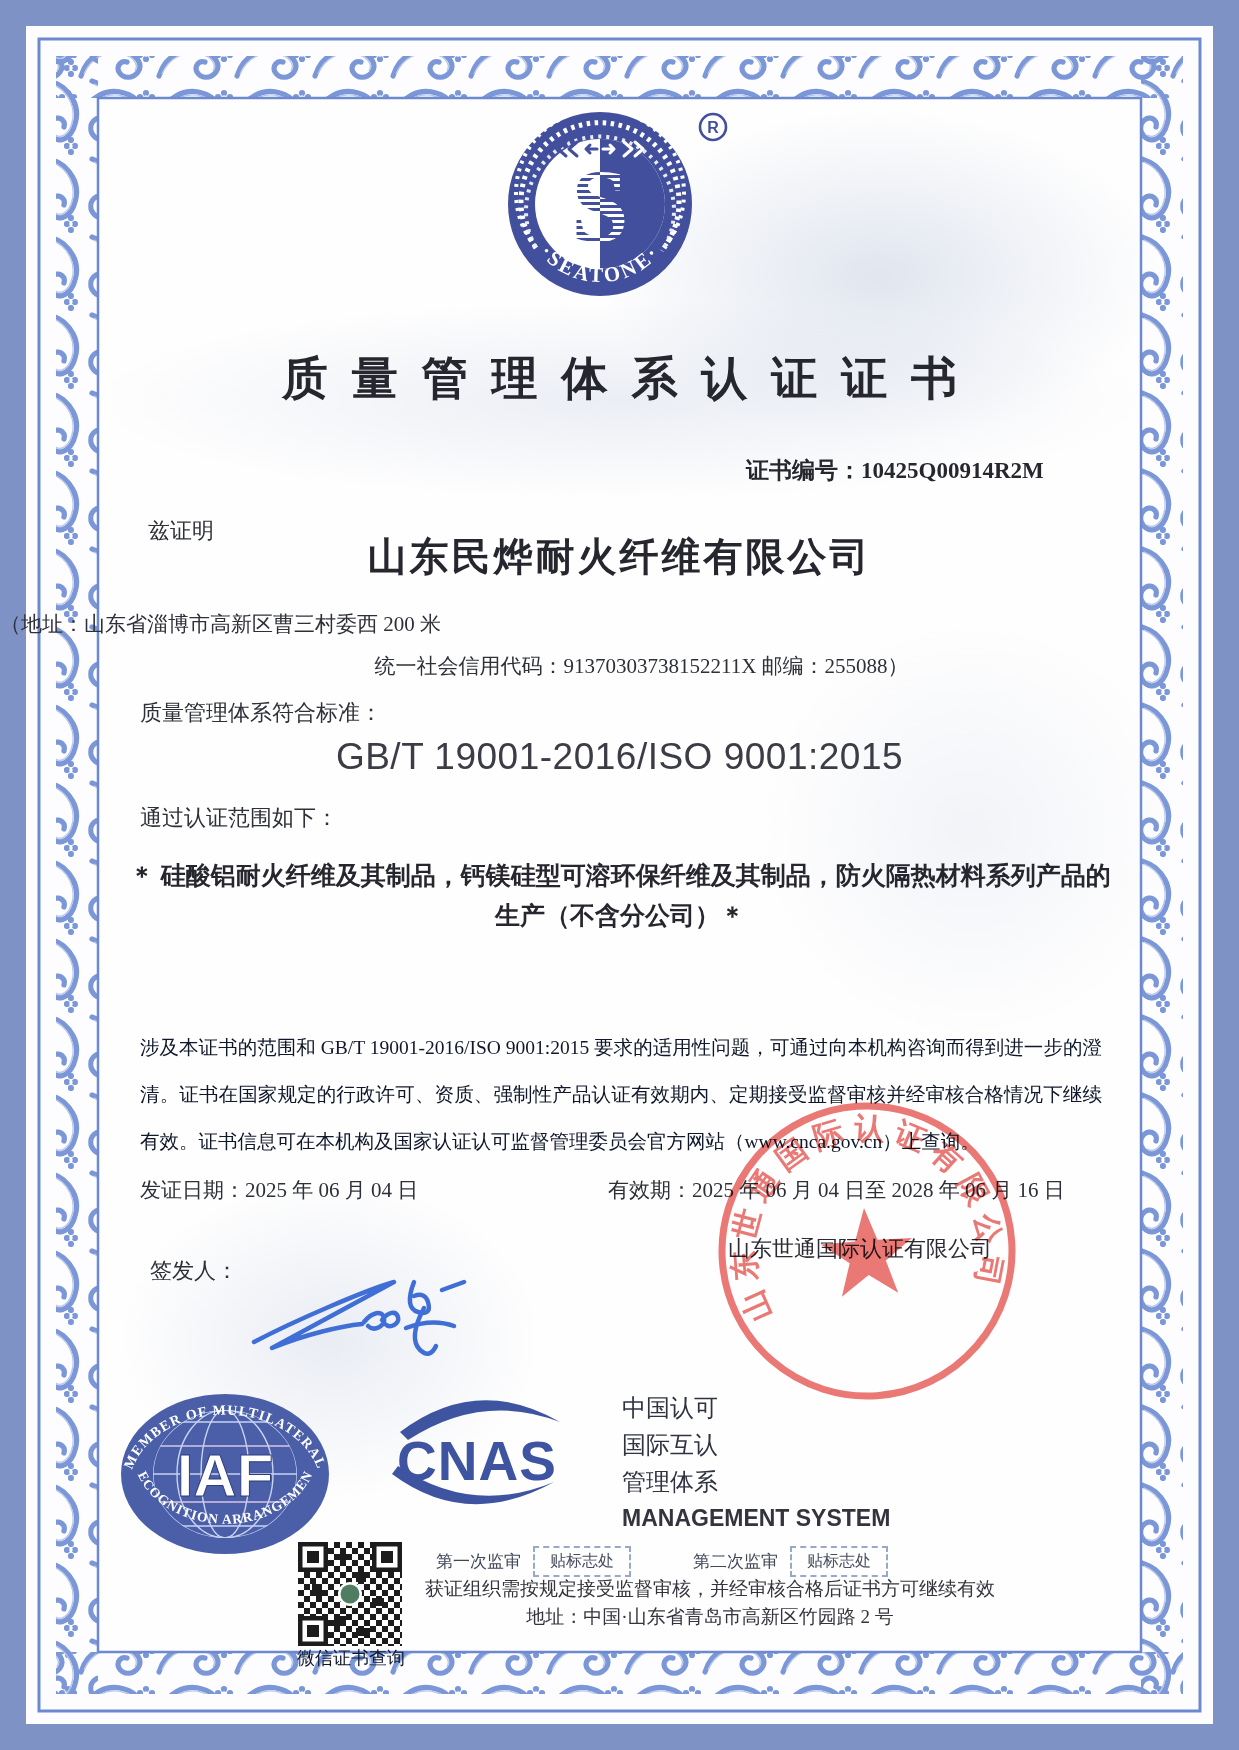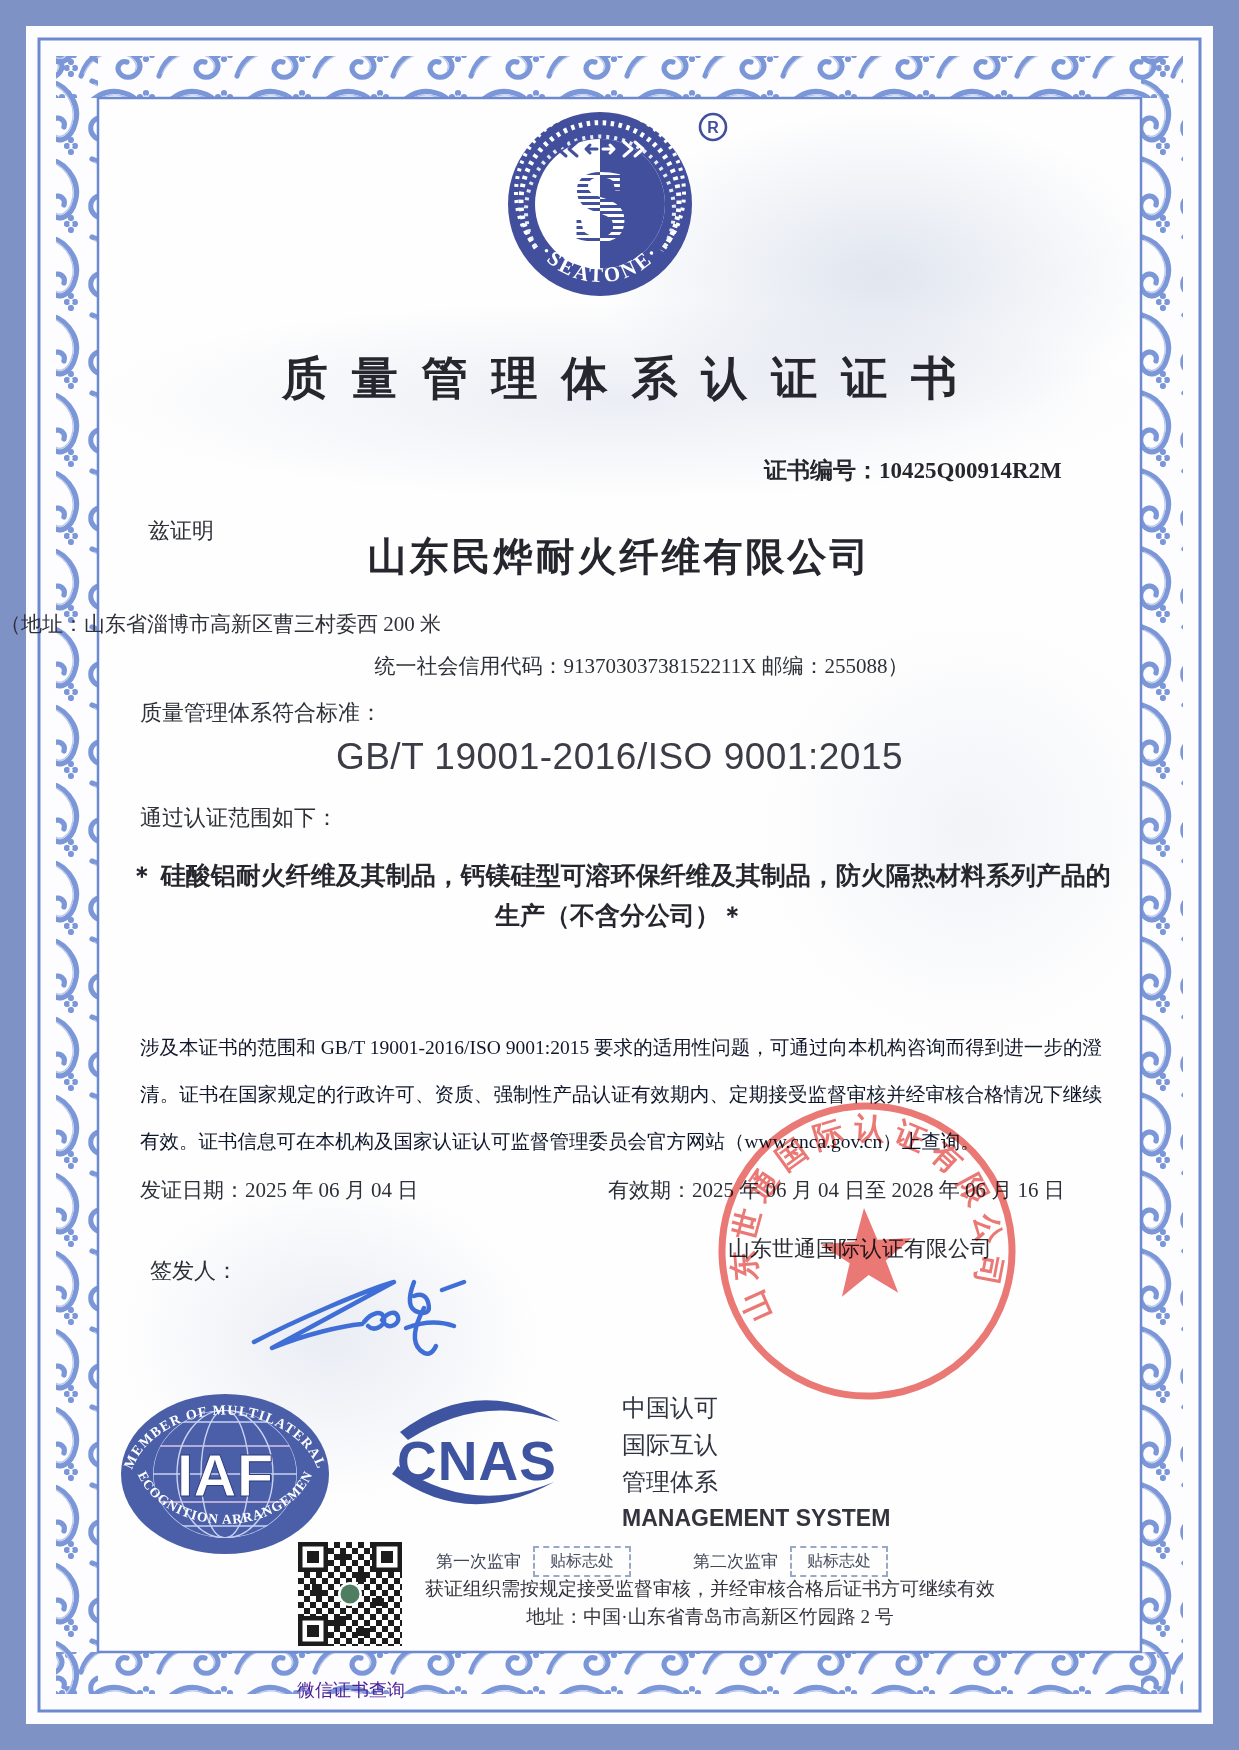--- a/index.html
+++ b/index.html
@@ -8,41 +8,41 @@
   .layer{position:absolute;inset:0;}
   .abs{position:absolute;}
   .cloud{position:absolute;border-radius:50%;pointer-events:none;}
   .c1{left:600px;top:110px;width:560px;height:330px;background:radial-gradient(closest-side,rgba(176,189,214,.38),rgba(176,189,214,0));}
   .c2{left:90px;top:300px;width:1060px;height:200px;background:radial-gradient(closest-side,rgba(190,200,222,.30),rgba(190,200,222,0));}
   .c3{left:120px;top:1180px;width:420px;height:320px;background:radial-gradient(closest-side,rgba(185,196,220,.30),rgba(185,196,220,0));}
   .c4{left:760px;top:620px;width:420px;height:420px;background:radial-gradient(closest-side,rgba(205,212,230,.25),rgba(205,212,230,0));}
 
   .title{left:0;right:0;top:348px;text-align:center;font-size:46px;font-weight:bold;color:#26262e;
          letter-spacing:.52em;text-indent:.52em;}
-  .certno{left:764px;top:455px;font-size:23px;font-weight:bold;color:#26262e;}
+  .certno{left:746px;top:455px;font-size:23px;font-weight:bold;color:#26262e;}
   .attest{left:148px;top:516px;font-size:22px;}
   .company{left:0;right:0;top:530px;text-align:center;font-size:39px;font-weight:600;letter-spacing:3px;color:#26262e;}
   .addr{left:0;right:0;top:610px;font-size:21px;}
   .credit{left:0;right:0;top:652px;text-align:center;font-size:21px;padding-left:44px;}
   .label{font-size:22px;}
   .stdlabel{left:140px;top:698px;}
   .standard{left:0;right:0;top:736px;text-align:center;font-size:37px;color:#3c3c46;
             font-family:"Liberation Sans","DejaVu Sans",sans-serif;letter-spacing:.5px;}
   .scopelabel{left:140px;top:803px;}
   .scope{left:120px;width:1000px;top:856px;text-align:center;font-size:25px;font-weight:bold;line-height:1.6;color:#26262e;}
   .notice{left:140px;width:962px;top:1024px;font-size:19.5px;line-height:47px;text-align:justify;color:#0f172a;}
   .issuedate{left:140px;top:1176px;font-size:21px;}
   .validity{left:608px;top:1176px;font-size:21px;}
   .signer{left:150px;top:1256px;font-size:22px;}
   .issuer{left:728px;top:1234px;font-size:22px;color:#2a2b33;}
   .stamp-svg{left:712px;top:1096px;mix-blend-mode:multiply;opacity:.85;}
   .sig-svg{left:246px;top:1262px;}
   .accred{left:622px;top:1390px;font-size:24px;line-height:37px;color:#2f3340;}
   .accred .en{font-family:"Liberation Sans","DejaVu Sans",sans-serif;font-weight:bold;font-size:23px;line-height:34px;color:#33343d;}
-  .qr-caption{left:286px;top:1646px;width:130px;text-align:center;font-size:18px;color:#4c1d95;margin-top:32px;}
+  .qr-caption{left:286px;top:1646px;width:130px;text-align:center;font-size:18px;color:#0f172a;}
   .auditrow{left:436px;top:1546px;display:flex;align-items:center;font-size:17px;color:#3f4656;}
   .sticker-box{border:2px dashed #9aa8c8;padding:3px 15px;margin-left:12px;font-size:16px;color:#464d5e;}
   .gap60{width:62px;}
   .footlines{left:380px;top:1576px;width:660px;text-align:center;font-size:19px;line-height:26.5px;color:#33343d;}
   .footlines .row{margin-bottom:1px;}
   .phone-sep{display:inline-block;width:40px;}
   text,textPath{font-family:"Liberation Serif","DejaVu Serif",serif;}
   .sans{font-family:"Liberation Sans","DejaVu Sans",sans-serif;}
 </style>
 </head>

